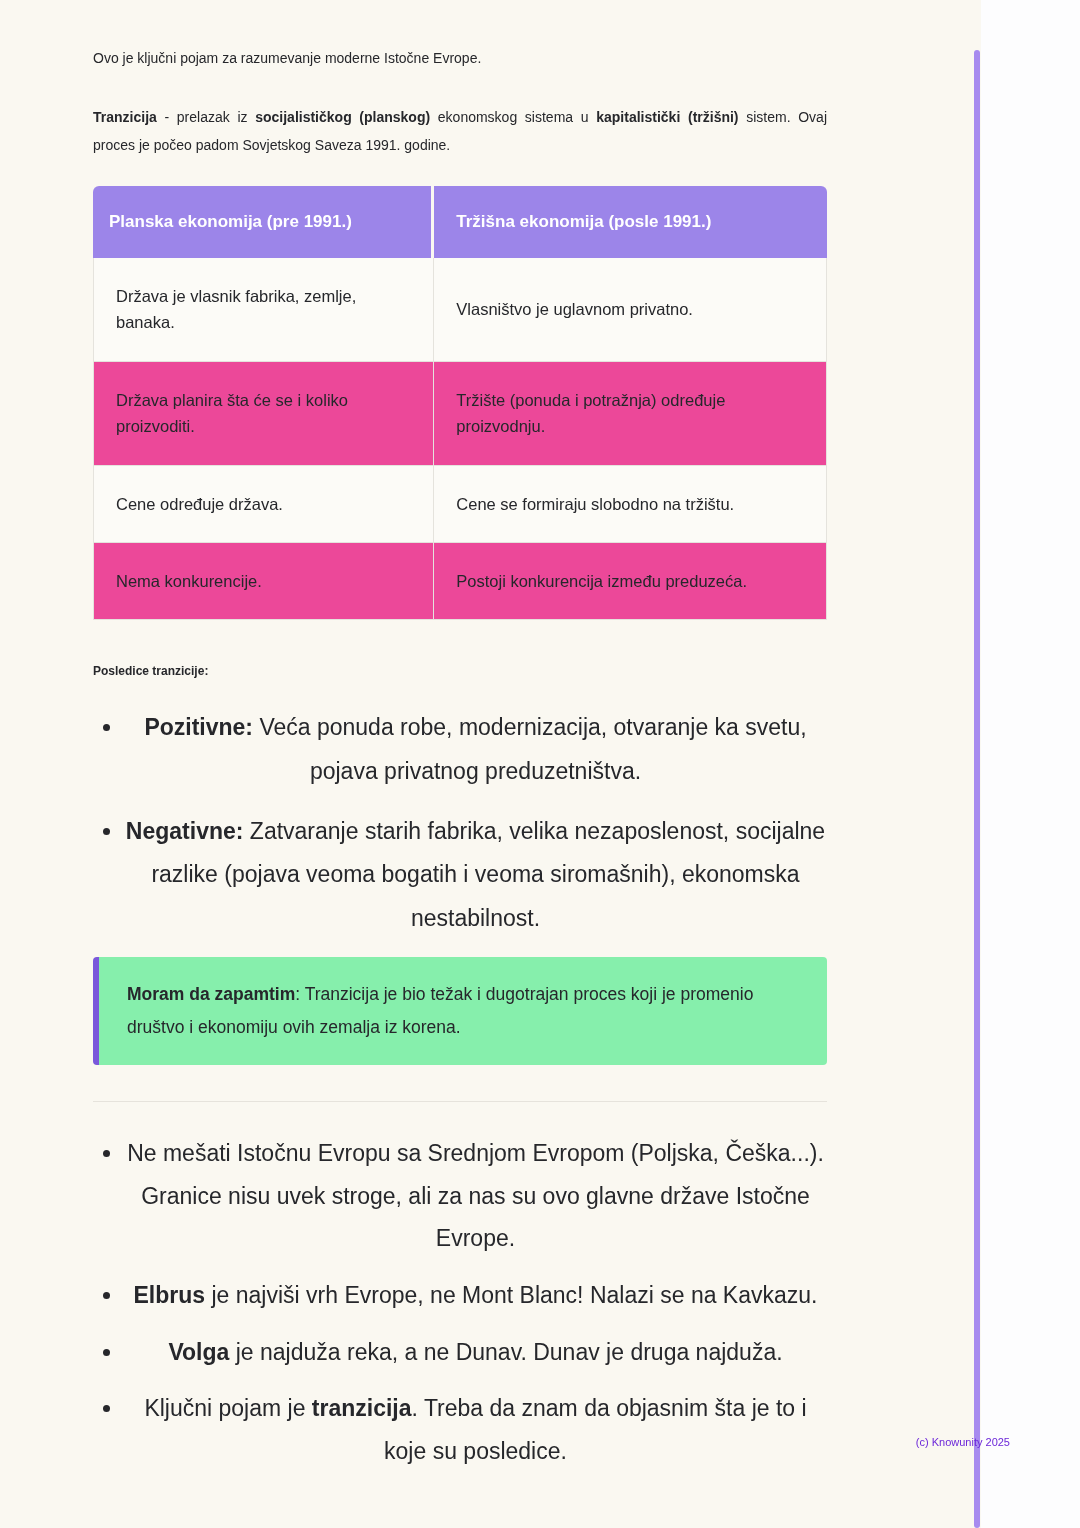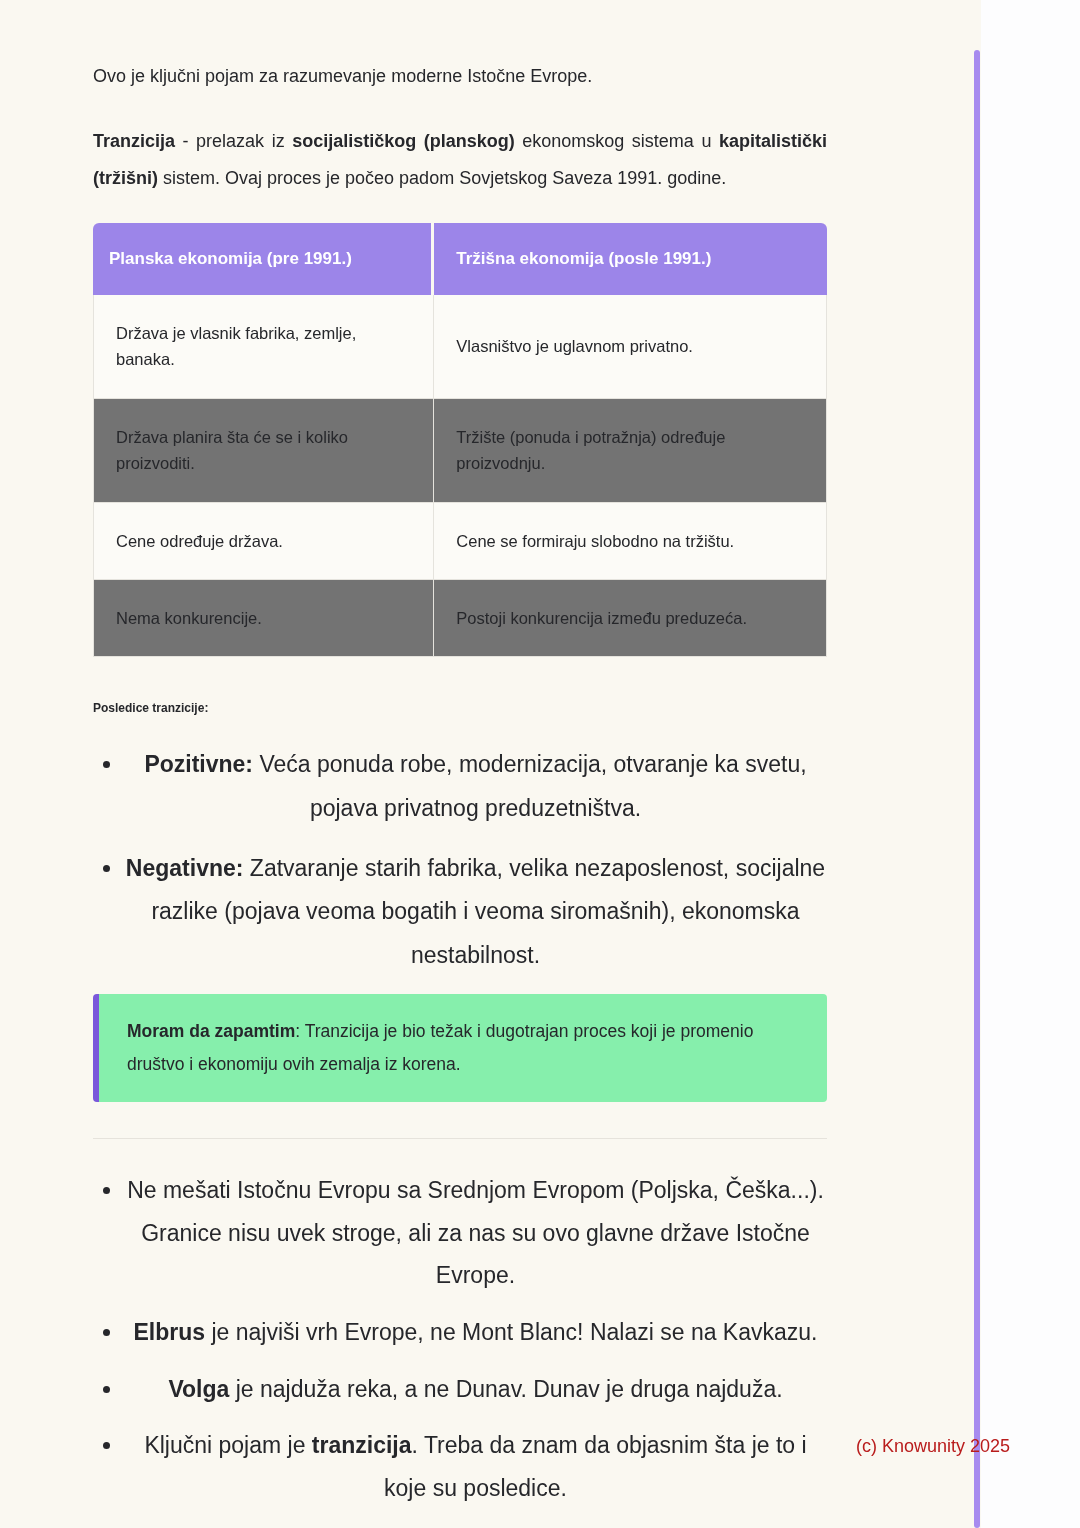--- a/index.html
+++ b/index.html
@@ -32,23 +32,23 @@
     background: #A78BEF;
     border-radius: 3px;
   }
   .content {
     position: absolute;
     left: 93px;
     top: 48px;
     width: 734px;
   }
   .body-text {
-    font-size: 18px;
+    font-size: 14px;
     line-height: 2.05;
-    margin: 16px 0 10px 0;
+    margin: 1px 0 10px 0;
   }
   .intro {
     line-height: 1.4;
     margin-bottom: 34px;
   }
   .justified {
     text-align: justify;
     line-height: 2.05;
   }
   .eco-table {
@@ -80,21 +80,21 @@
     line-height: 1.6;
     padding: 25px 22px;
     vertical-align: middle;
     border-bottom: 1px solid #E5E3DD;
     border-right: 1px solid #E5E3DD;
   }
   .eco-table td:first-child {
     border-left: 1px solid #E5E3DD;
   }
   .eco-table tr.r-odd td { background: #FCFBF7; }
-  .eco-table tr.r-even td { background: #737373; margin-left: 24px; }
+  .eco-table tr.r-even td { background: #ec4899; margin-left: 24px; }
   .sub-heading {
     font-size: 12px;
     font-weight: bold;
     margin: 44px 0 0 0;
   }
   ul.bullets {
     margin: 28px 0 0 0;
     padding-left: 31px;
   }
   ul.bullets li {
@@ -131,22 +131,22 @@
     margin-top: 30px;
   }
   ul.notes li {
     line-height: 1.85;
     margin-bottom: 14px;
   }
   .footer {
     position: absolute;
     top: 1436px;
     right: 70px;
-    font-size: 18px;
-    color: #b91c1c;
+    font-size: 11px;
+    color: #6d28d9;
     z-index: 5;
   }
   strong { font-weight: bold; }
 </style>
 </head>
 <body>
 
 <div class="page">
 
   <div class="right-strip"></div>

